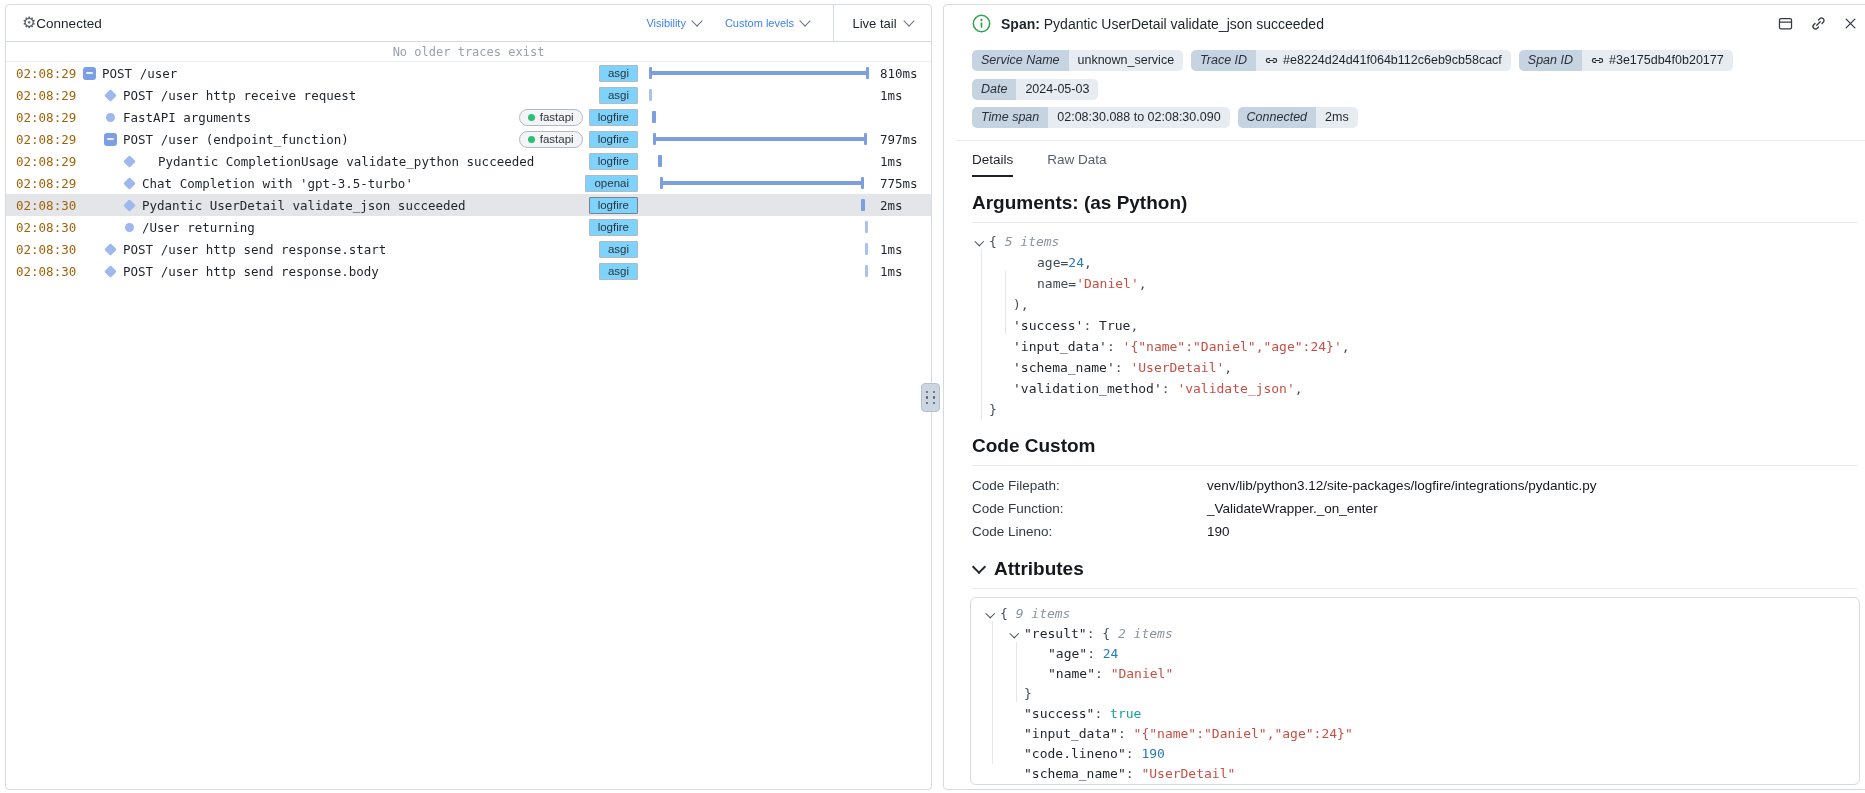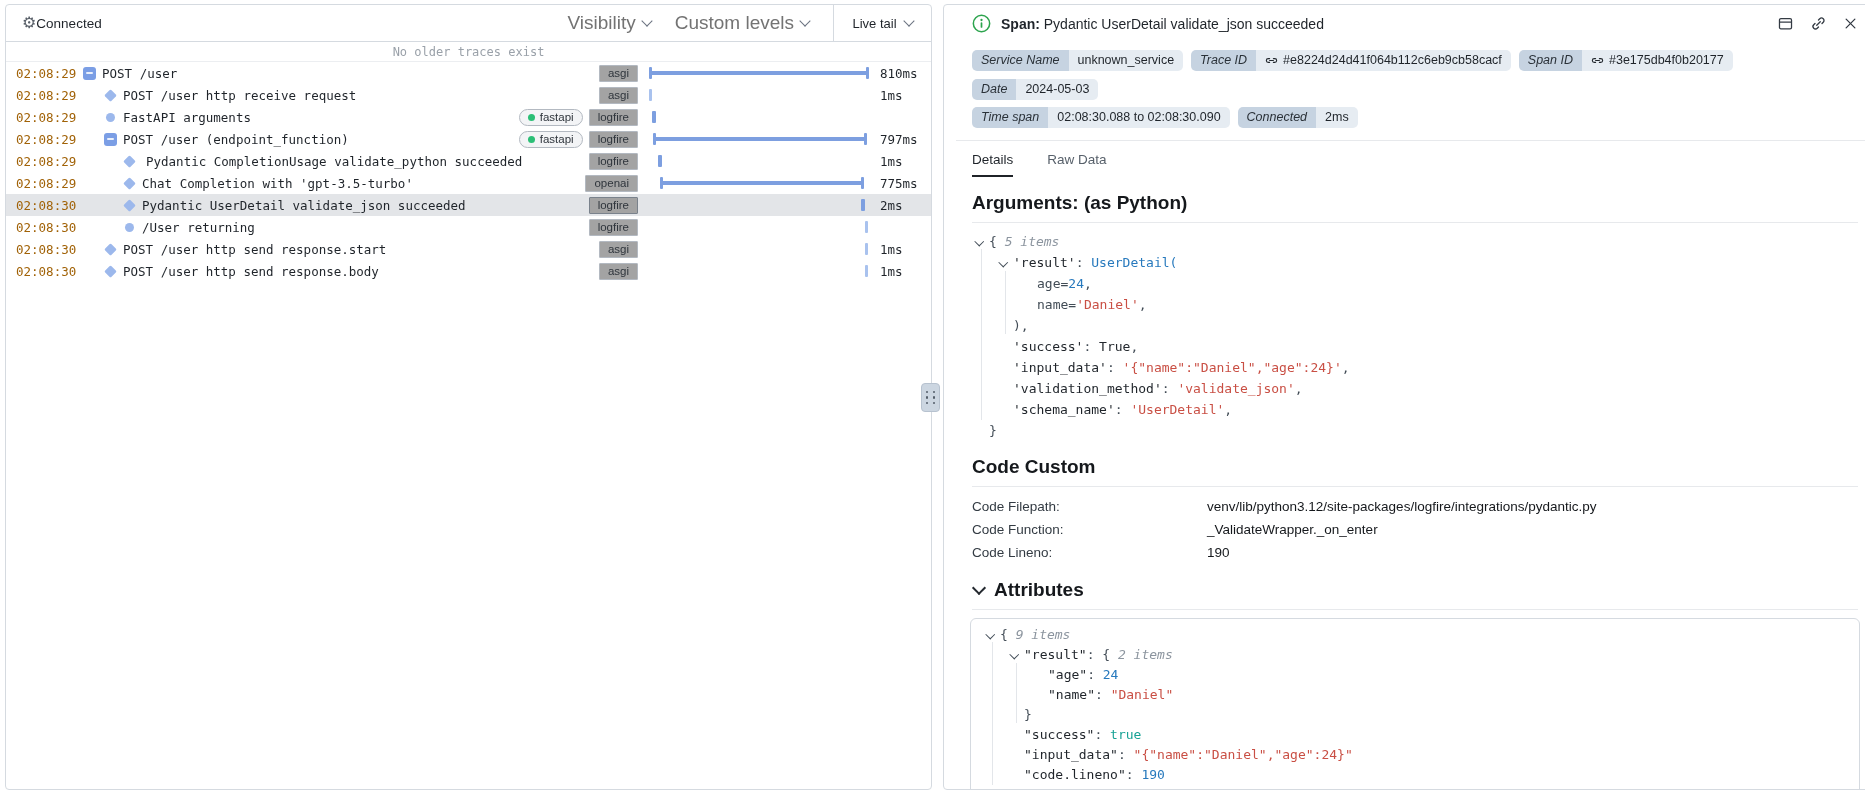--- a/index.html
+++ b/index.html
@@ -9,37 +9,37 @@
   }
   .panel{position:absolute;top:4px;background:#fff;border:1px solid #d5dae0;border-radius:4px;overflow:hidden;}
   #left-panel{left:5px;width:925px;height:784px;}
   #right-panel{left:943px;width:918px;height:784px;padding-left:12px;}
 
   
   .toolbar{height:36px;border-bottom:1px solid #d5dae0;display:flex;align-items:center;position:relative;}
   .gear{margin-left:16px;font-size:16px;color:#596069;line-height:1;}
   .connected{font-size:13.5px;color:#1f242a;}
   .toolbar-right{position:absolute;right:0;top:0;height:100%;display:flex;align-items:center;}
-  .tb-item{font-size:19px;color:#737373;margin-right:24px;display:flex;align-items:center;gap:7px;cursor:pointer;}
+  .tb-item{font-size:11px;color:#3b82f6;margin-right:24px;display:flex;align-items:center;gap:7px;cursor:pointer;}
   .chev-dn{width:7px;height:7px;border-right:1.6px solid #6a7280;border-bottom:1.6px solid #6a7280;transform:rotate(45deg);display:inline-block;margin-top:-4px;}
   .live-tail{height:100%;border-left:1px solid #d5dae0;width:97px;display:flex;align-items:center;justify-content:center;gap:8px;font-size:13px;color:#1f242a;cursor:pointer;}
   .notice{height:19px;border-bottom:1px solid #eceef1;display:flex;align-items:center;justify-content:center;
     font-family:"DejaVu Sans Mono",monospace;font-size:12px;color:#9aa1a9;}
   #trace-rows{position:relative;}
   .trace-row{position:relative;height:22px;font-family:"DejaVu Sans Mono",monospace;font-size:12.5px;cursor:pointer;}
   .trace-row.selected{background:#e3e5e8;}
   .row-ts{position:absolute;left:10px;top:4px;color:#a16207;}
   .row-icon{position:absolute;top:0;height:22px;width:14px;display:flex;align-items:center;justify-content:center;}
   .icon-minus-square{width:13px;height:13px;background:#7b9ee5;border-radius:3px;display:flex;align-items:center;justify-content:center;}
   .icon-minus-square i{display:block;width:7px;height:2px;background:#eaf0fb;border-radius:1px;}
   .icon-diamond{width:9px;height:9px;background:#9cb8ec;transform:rotate(45deg);border-radius:1.5px;}
   .icon-circle{width:9px;height:9px;background:#9cb8ec;border-radius:50%;}
   .row-label{position:absolute;top:4px;color:#1f242a;white-space:pre;}
   .row-badges{position:absolute;right:293px;top:3px;display:flex;gap:6px;font-family:"Liberation Sans",sans-serif;}
-  .badge{font-size:11.5px;color:#2f353c;background:#a3a3a3;border:1px solid #b3b9c1;border-radius:1px;padding:1px 8px 2px;line-height:12px;white-space:nowrap;}
+  .badge{font-size:11.5px;color:#2f353c;background:#7dd3fc;border:1px solid #b3b9c1;border-radius:1px;padding:1px 8px 2px;line-height:12px;white-space:nowrap;}
   .badge.strong{border-color:#7a828c;}
   .badge.pill{border-radius:999px;display:flex;align-items:center;gap:5px;background:#f3f4f6;}
   .dot{width:7px;height:7px;border-radius:50%;background:#2bbf76;display:inline-block;}
   .row-bar{position:absolute;left:643px;top:0;width:220px;height:22px;}
   .bar-cap{position:absolute;top:5px;width:3px;height:12px;background:#7d9fe0;border-radius:1px;}
   .bar-mid{position:absolute;top:9px;height:4px;background:#7d9fe0;}
   .bar-tick{position:absolute;top:5px;width:3px;height:12px;border-radius:1px;background:#a9c2ee;}
   .bar-tick.strong{background:#7d9fe0;width:4px;}
   .row-dur{position:absolute;left:874px;top:4px;color:#1f242a;}
   .drag-handle{position:absolute;left:921px;top:383px;width:17px;height:27px;background:#ccd6e1;border:1px solid #b7c2cf;border-radius:4px;z-index:6;
@@ -176,21 +176,21 @@
           <span class="bar-cap" style="left: 214.8px;"></span>
           <span class="bar-mid" style="left: 6.4px; width: 209.4px;"></span>
         </span>
         <span class="row-dur">797ms</span>
       </div>
       <div class="trace-row">
         <span class="row-ts">02:08:29</span>
         <span class="row-icon" style="left: 116px;">
           <span class="icon-diamond"></span>
         </span>
-        <span class="row-label" style="left: 140px;">Pydantic CompletionUsage validate_python succeeded</span>
+        <span class="row-label" style="left: 152px;">Pydantic CompletionUsage validate_python succeeded</span>
         <span class="row-badges">
           <span class="badge">logfire</span>
         </span>
         <span class="row-bar">
           <span class="bar-tick strong" style="left: 8.8px;"></span>
         </span>
         <span class="row-dur">1ms</span>
       </div>
       <div class="trace-row">
         <span class="row-ts">02:08:29</span>
@@ -366,28 +366,27 @@
 
   <div class="tabs">
     <span class="tab active">Details</span>
     <span class="tab">Raw Data</span>
   </div>
 
   <div class="section-h">Arguments: (as Python)</div>
   <hr class="sep">
   <div class="codeblock" id="args-block">
       <div class="code-line" style="padding-left: 4px;"><span class="chev"></span><span class="seg-p">{ </span><span class="seg-dim">5 items</span></div>
-      <div class="code-line" style="padding-left: 28px;"><span class="chev"></span><span class="seg-k">'result'</span><span class="seg-p">: </span><span class="seg-cls">UserDetail(</span></div>
       <div class="code-line" style="padding-left: 65px;"><span class="seg-p">age=</span><span class="seg-n">24</span><span class="seg-p">,</span></div>
       <div class="code-line" style="padding-left: 65px;"><span class="seg-p">name=</span><span class="seg-s">'Daniel'</span><span class="seg-p">,</span></div>
       <div class="code-line" style="padding-left: 41px;"><span class="seg-p">),</span></div>
       <div class="code-line" style="padding-left: 41px;"><span class="seg-k">'success'</span><span class="seg-p">: </span><span class="seg-kw">True</span><span class="seg-p">,</span></div>
       <div class="code-line" style="padding-left: 41px;"><span class="seg-k">'input_data'</span><span class="seg-p">: </span><span class="seg-s">'{"name":"Daniel","age":24}'</span><span class="seg-p">,</span></div>
+      <div class="code-line" style="padding-left: 41px;"><span class="seg-k">'schema_name'</span><span class="seg-p">: </span><span class="seg-s">'UserDetail'</span><span class="seg-p">,</span></div>
       <div class="code-line" style="padding-left: 41px;"><span class="seg-k">'validation_method'</span><span class="seg-p">: </span><span class="seg-s">'validate_json'</span><span class="seg-p">,</span></div>
-      <div class="code-line" style="padding-left: 41px;"><span class="seg-k">'schema_name'</span><span class="seg-p">: </span><span class="seg-s">'UserDetail'</span><span class="seg-p">,</span></div>
       <div class="code-line" style="padding-left: 17px;"><span class="seg-p">}</span></div>
       <div class="guide" style="left: 9px; top: 18px; height: 171px;"></div>
       <div class="guide" style="left: 33px; top: 40px; height: 63px;"></div>
     </div>
 
   <div class="section-h">Code Custom</div>
   <hr class="sep">
   <div class="cd-grid" id="cd-grid">
       <div class="cd-label">Code Filepath:</div>
       <div class="cd-value">venv/lib/python3.12/site-packages/logfire/integrations/pydantic.py</div>

